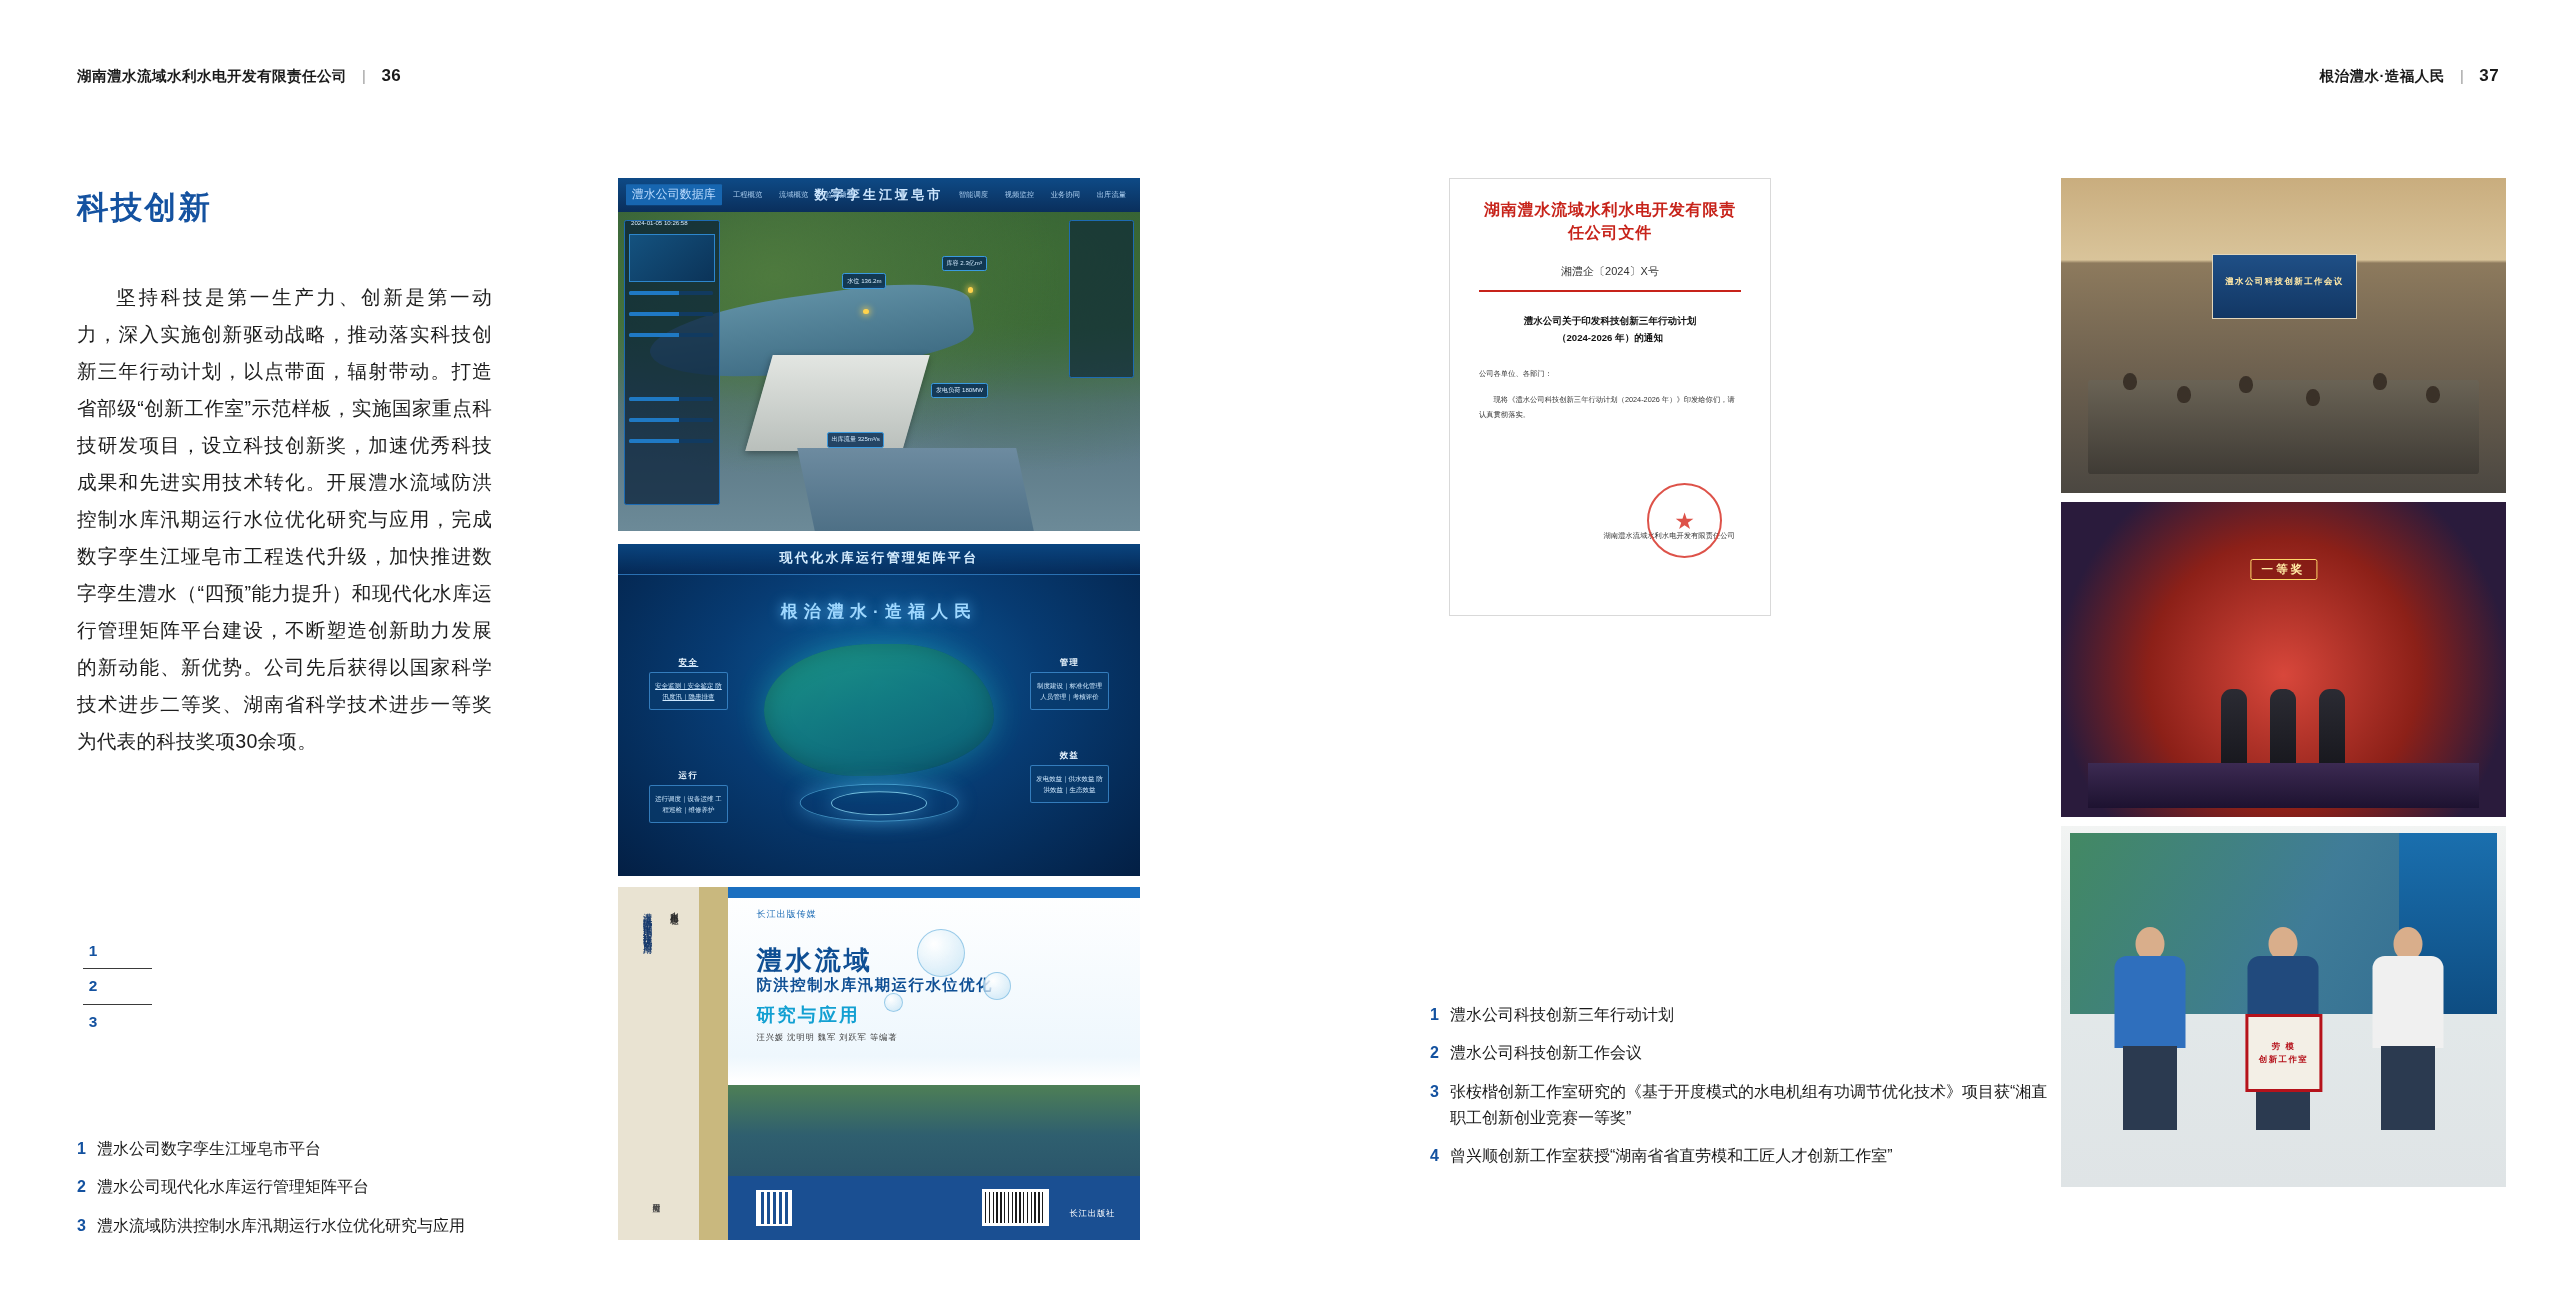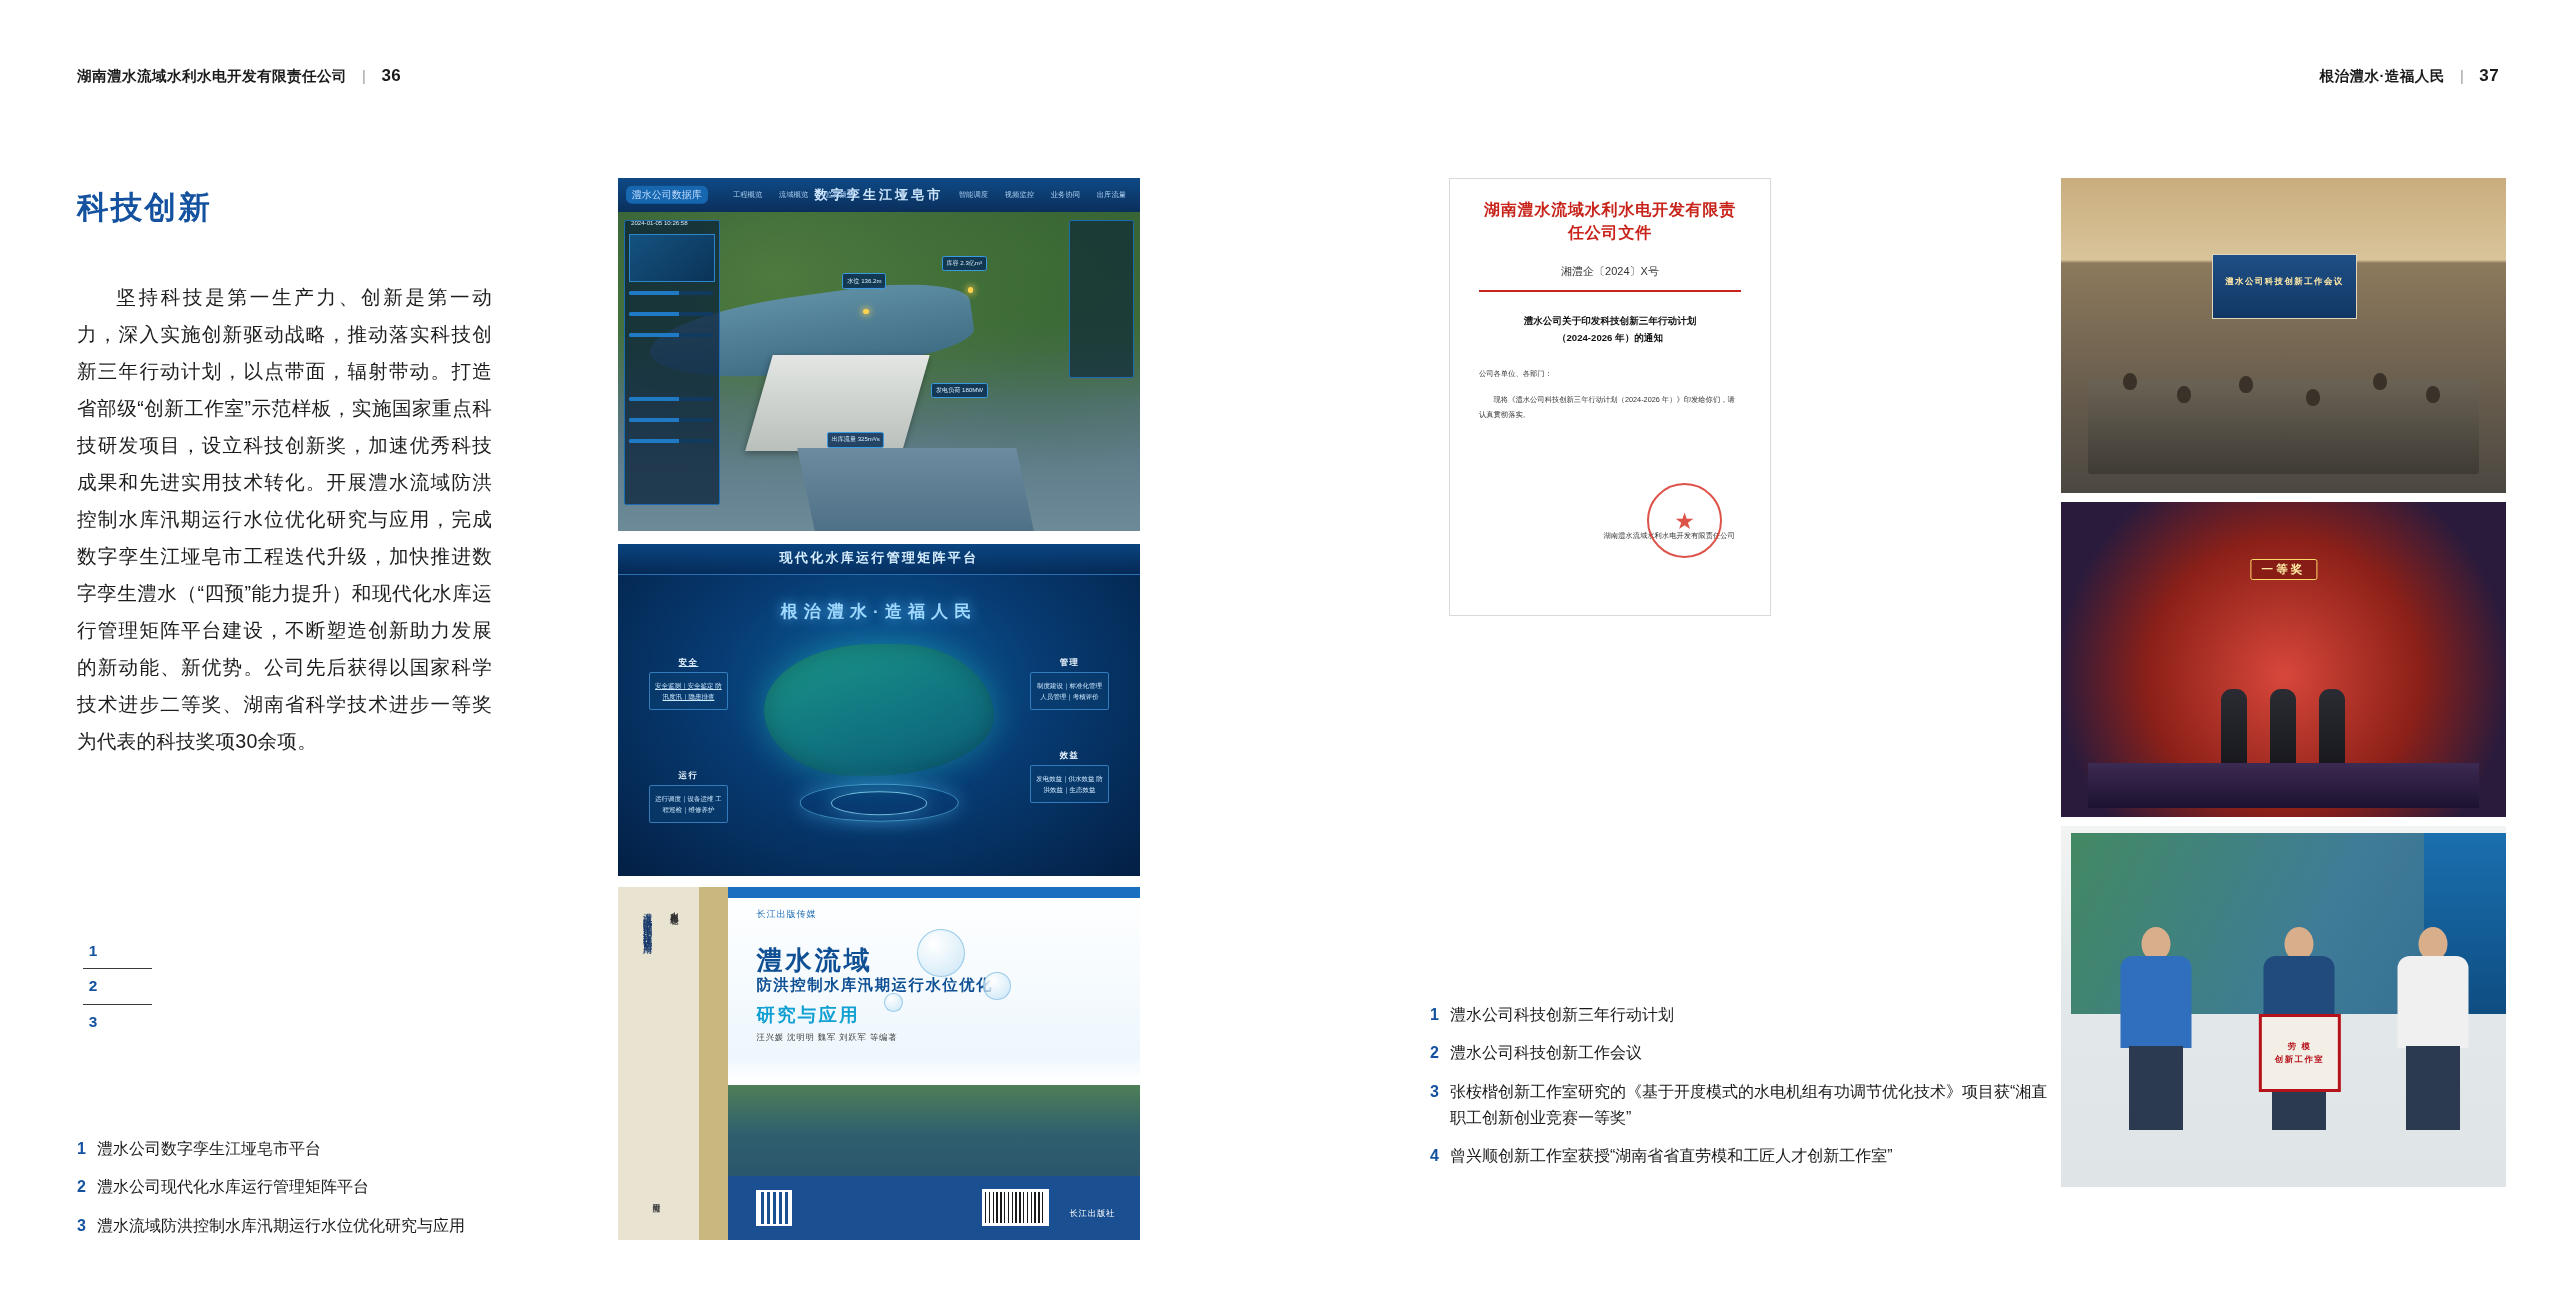--- a/index.html
+++ b/index.html
@@ -149,22 +149,22 @@
     background: linear-gradient(180deg,#0e4a86 0%,#0a2f5c 100%);
     border-bottom: 0.8px solid #1b6fbd;
   }
   .dash .topbar .title {
     position: absolute; left: 50%; top: 50%; transform: translate(-50%,-50%);
     color: #cfe8ff; font-size: 13px; letter-spacing: 3.1px; font-weight: 700;
     white-space: nowrap;
   }
   .dash .topbar .lchip {
     position: absolute; left: 7.7px; top: 50%; transform: translateY(-50%);
-    font-size: 10px; color: #bcdcff; background: #1766b0;
-    padding: 2.3px 6.1px; border-radius: 6px; white-space: nowrap;
+    font-size: 12px; color: #bcdcff; background: #1766b0;
+    padding: 2.3px 6.1px; border-radius: 1px; white-space: nowrap;
   }
   .dash .topbar .menu {
     position: absolute; top: 50%; transform: translateY(-50%);
     font-size: 7.3px; color: #a9ccee; white-space: nowrap;
   }
   .dash .photo {
     position: absolute; left: 0; right: 0; top: 9.5%; bottom: 0;
     background:
       radial-gradient(ellipse at 30% 20%, #4e7a3e 0%, transparent 55%),
       radial-gradient(ellipse at 80% 15%, #3d6b35 0%, transparent 55%),
@@ -443,21 +443,20 @@
     background: linear-gradient(180deg,#2b2b33 0%,#16161c 100%);
     border-radius: 10.7px 10.7px 3.1px 3.1px;
   }
   .ph-tv .podium {
     position: absolute; bottom: 3%; left: 6%; right: 6%; height: 14%;
     background: linear-gradient(180deg,#3c2a52,#1d1230);
   }
 
   .ph-group {
     background: linear-gradient(180deg,#f2f4f3 0%,#e3e9ea 40%,#dfe4e6 100%);
-    padding-left: 32px;
   }
   .ph-group .banner {
     position: absolute; left: 2%; top: 2%; right: 2%; height: 50%;
     background: linear-gradient(115deg,#2f7d53 0%,#2c6f8e 55%,#1c5b86 100%);
     opacity: .9;
   }
   .ph-group .bnr-r {
     position: absolute; right: 2%; top: 2%; width: 22%; height: 50%;
     background: linear-gradient(180deg,#1a6fae,#0e4d82);
   }

